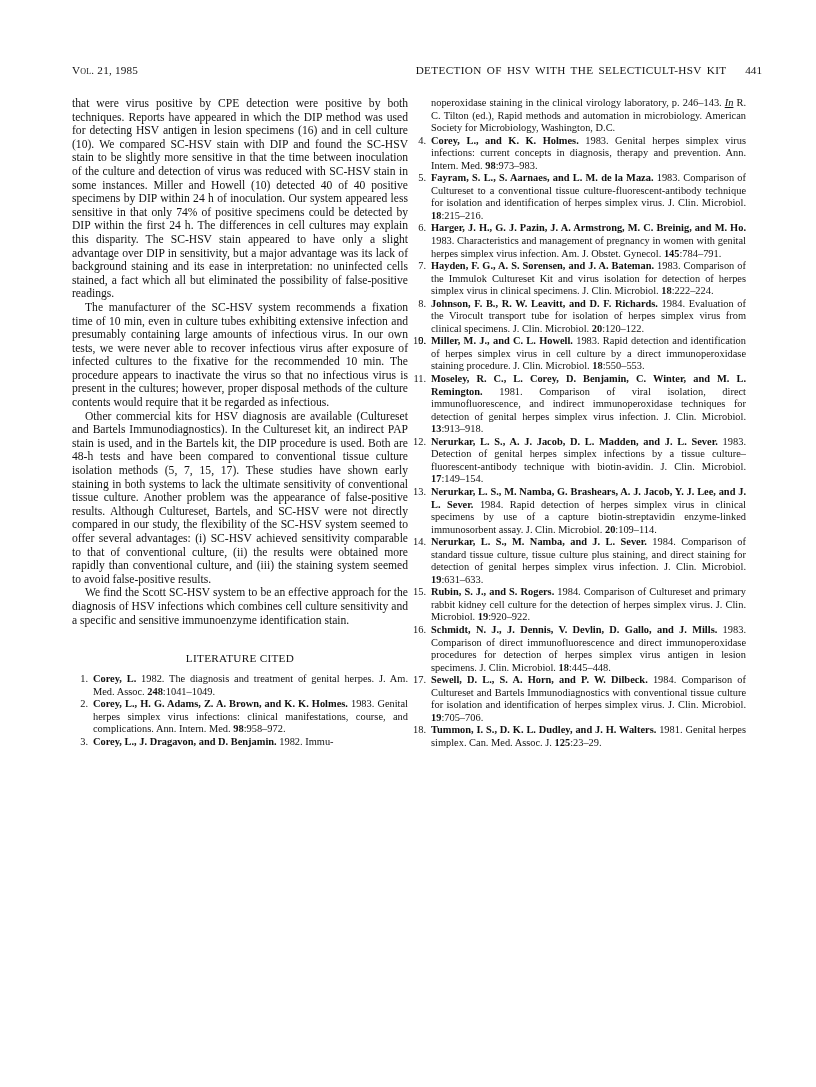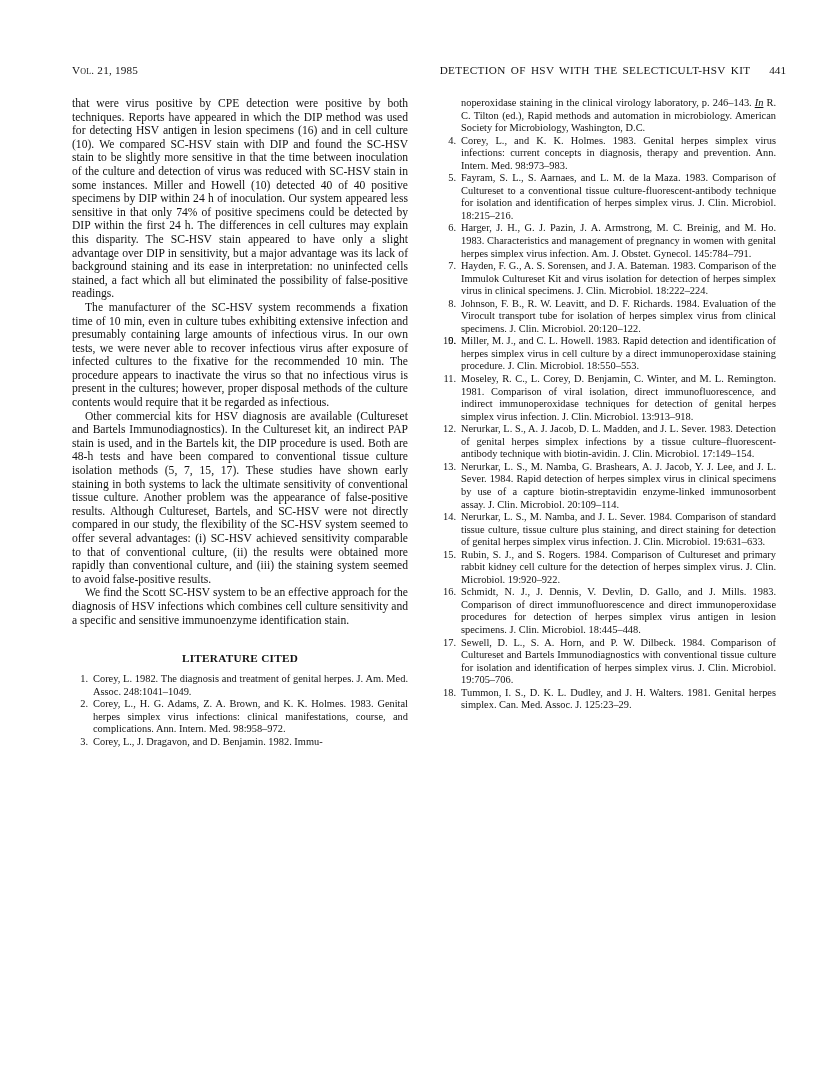--- a/index.html
+++ b/index.html
@@ -6,63 +6,63 @@
   body {
     width: 816px; height: 1087px;
     background: #ffffff;
     color: #111111;
     font-family: "Liberation Serif", serif;
     overflow: hidden;
   }
   .page {
     box-sizing: border-box;
     width: 816px; height: 1087px;
-    padding: 64px 30px 0 72px;
+    padding: 64px 54px 0 72px;
   }
   .page-header {
     display: flex;
     justify-content: space-between;
     align-items: baseline;
     font-size: 11.2px;
     margin-bottom: 21px;
   }
   .journal-vol { font-variant: small-caps; letter-spacing: 0.2px; }
   .header-right { white-space: nowrap; }
   .running-title { letter-spacing: 0.35px; word-spacing: 2px; }
   .page-number { margin-left: 16px; margin-top: 10px; }
-  .columns { display: flex; gap: 32px; }
+  .columns { display: flex; gap: 2px; }
   .col { width: 336px; }
   .bodytext {
     font-size: 11.6px;
     line-height: 13.6px;
     text-align: justify;
     margin: 0;
   }
   .bodytext.indent { text-indent: 13px; }
   .lit-heading {
     font-size: 11.2px;
-    font-weight: bold;
+    font-weight: normal;
     text-align: center;
     letter-spacing: 0.3px;
     margin: 25px 0 9px 0;
   }
   .refs {
     font-size: 10.4px;
     line-height: 12.55px;
     text-align: justify;
   }
   .ref-item { position: relative; padding-left: 21px; }
   .ref-num {
     position: absolute;
     left: 0; top: 0;
     width: 16px;
     text-align: right;
   }
   .ref-cont { padding-left: 21px; }
-  .seg-b { font-weight: normal; }
+  .seg-b { font-weight: bold; }
   .seg-i { font-style: italic; text-decoration: underline; }
 </style>
 </head>
 <body>
 
 <div class="page">
 
   <div class="page-header">
     <span class="journal-vol">Vol. 21, 1985</span>
     <span class="header-right">

